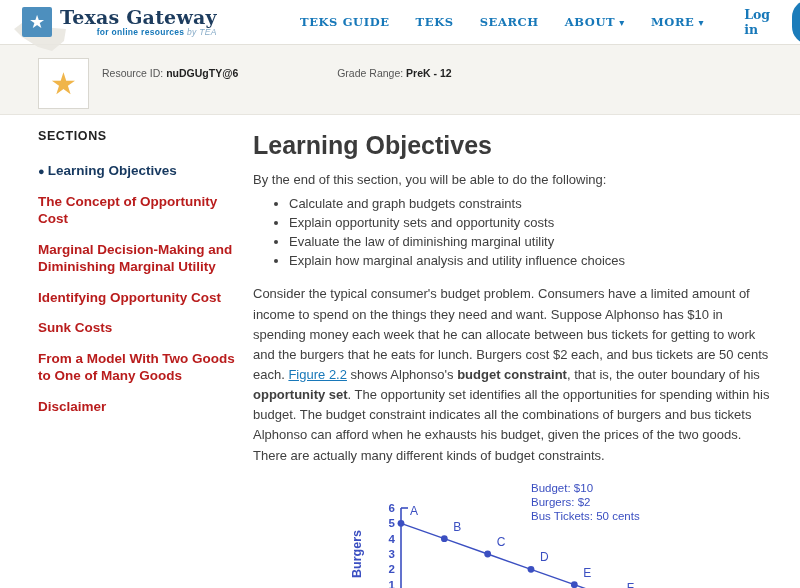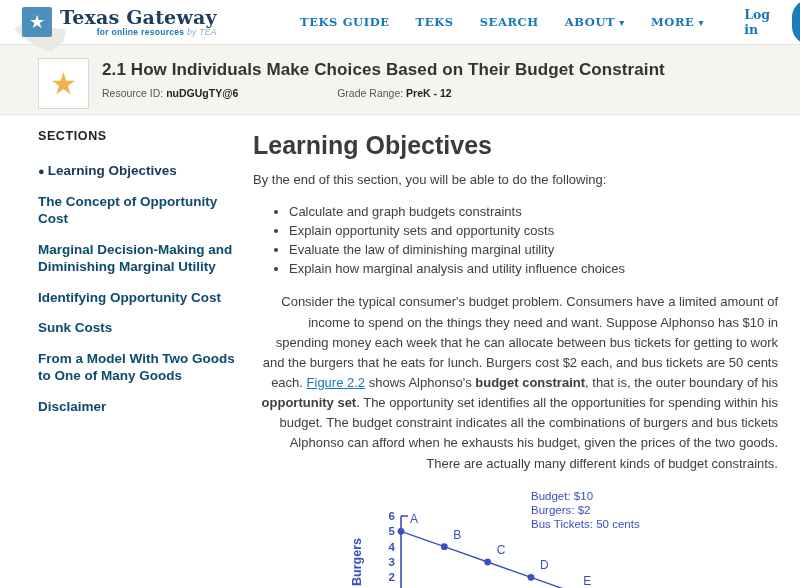--- a/index.html
+++ b/index.html
@@ -40,31 +40,31 @@
   .banner-meta { margin-top:7px; font-size:10.5px; color:#555; }
   .banner-meta b { color:#222; }
   .meta-grade { margin-left:96px; }
 
   
   .content { display:flex; padding:14px 0 0 38px; }
   .sidebar { width:207px; flex:none; }
   .side-heading { font-size:12.5px; font-weight:bold; color:#222; letter-spacing:.6px;
     margin-bottom:19px; }
   .side-list { list-style:none; }
-  .side-item { font-size:13.5px; font-weight:bold; color:#0c4a6e; line-height:1.3;
+  .side-item { font-size:13.5px; font-weight:bold; color:#b91c1c; line-height:1.3;
     margin-bottom:13px; cursor:pointer; padding-right:10px; }
   .side-item.active { color:#16385f; }
   .side-item.active::before { content:"● "; font-size:11px; }
 
   .main { flex:1; padding:0 22px 0 8px; }
   .main h1 { font-size:25px; font-weight:bold; color:#3b3b3b; margin:2px 0 12px; }
-  .intro { font-size:13px; color:#404040; margin-bottom:16px; }
+  .intro { font-size:13px; color:#404040; margin-bottom:8px; }
   .obj-list { margin:2px 0 14px 36px; }
   .obj-list li { font-size:13px; color:#404040; line-height:1.45; }
-  .para { font-size:13px; color:#404040; line-height:1.55;text-align:right; }
+  .para { font-size:13px; color:#404040; line-height:1.55; }
   .para a { color:#1878b9; text-decoration:underline; cursor:pointer; }
 
   .figure-wrap { margin:14px 0 0 96px; width:330px; }
 </style>
 </head>
 <body>
 
 <div class="header">
   <div class="logo">
     <svg class="texas-shape" width="72" height="40" viewBox="0 0 72 40">
@@ -85,21 +85,20 @@
     </ul>
   <div class="login">Log in</div>
   <button class="signup">Sign Up</button>
 </div>
 
 <div class="banner">
   <div class="star-card">
     <span class="star-glyph">★</span>
   </div>
   <div class="banner-text">
-    <div class="banner-title">2.1 How Individuals Make Choices Based on Their Budget Constraint</div>
     <div class="banner-meta">
       <span>Resource ID:</span>
       <b>nuDGUgTY@6</b>
       <span class="meta-grade">Grade Range:</span>
       <b>PreK - 12</b>
     </div>
   </div>
 </div>
 
 <div class="content">

